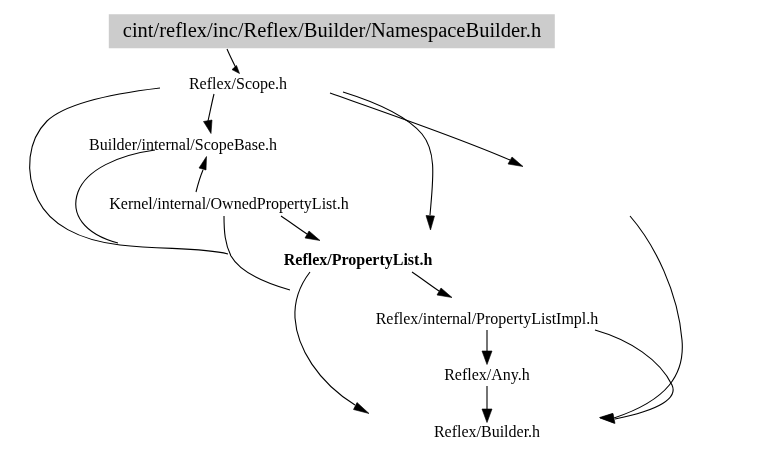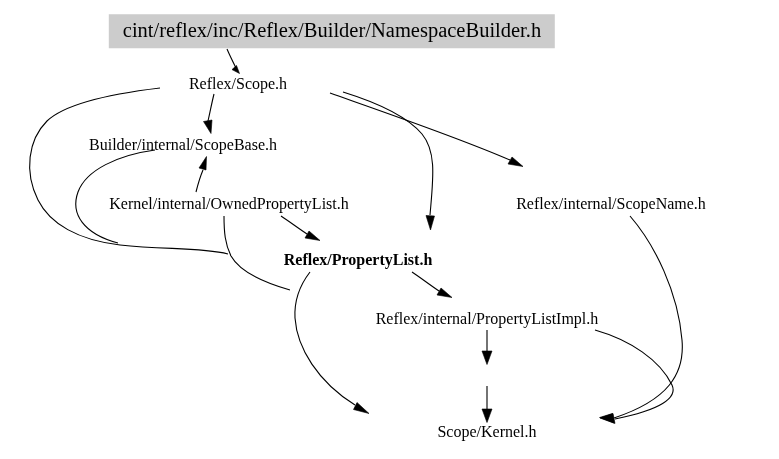--- a/index.html
+++ b/index.html
@@ -130,22 +130,22 @@
   </svg>
 
   <div class="node root" style="left:296px; top:31px;">cint/reflex/inc/Reflex/Builder/NamespaceBuilder.h</div>
 
   <div class="node" style="left:238px; top:84px;">Reflex/Scope.h</div>
 
   <div class="node" style="left:183px; top:145px;">Builder/internal/ScopeBase.h</div>
 
   <div class="node" style="left:229px; top:204px;">Kernel/internal/OwnedPropertyList.h</div>
 
-  <div class="node" style="left:611px; top:204px;">Reflex/internal/ScopeName.h</div>
 
   <div class="node" style="left:358px; top:260px;font-weight:bold;">Reflex/PropertyList.h</div>
 
   <div class="node" style="left:487px; top:319px;font-family:Liberation Serif, serif;">Reflex/internal/PropertyListImpl.h</div>
 
+  <div class="node" style="left:487px; top:375px;">Reflex/Any.h</div>
 
-  <div class="node" style="left:487px; top:432px;">Scope/Kernel.h</div>
+  <div class="node" style="left:487px; top:432px;">Reflex/Builder.h</div>
 
 </div>
 
 </body></html>

